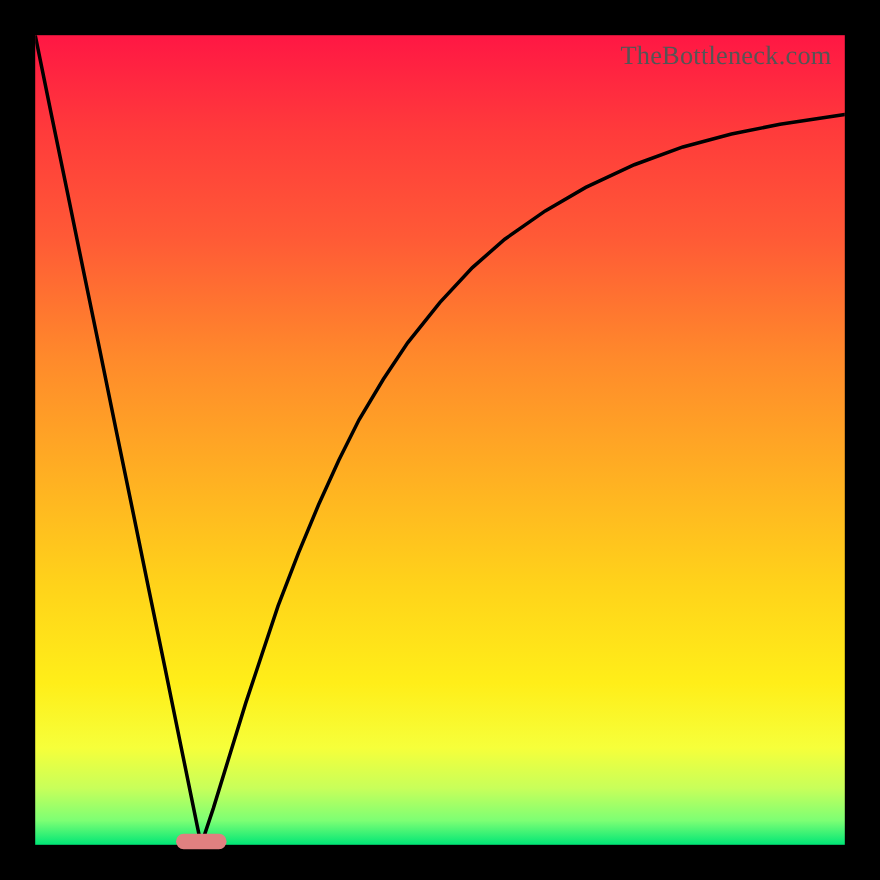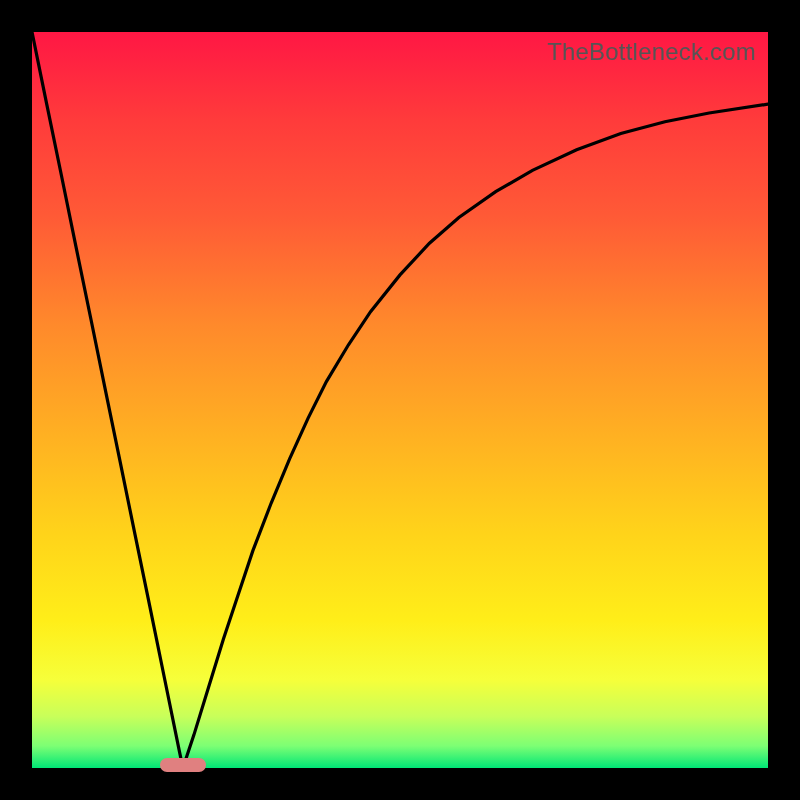--- a/index.html
+++ b/index.html
@@ -9,20 +9,21 @@
     height: 800px;
     overflow: hidden;
     background: #000;
     font-family: Arial, Helvetica, sans-serif;
   }
   .frame {
     position: relative;
     width: 800px;
     height: 800px;
     background: #000;
+    font-family: Liberation Serif, serif;
   }
   .plot {
     position: absolute;
     left: 32px;
     top: 32px;
     width: 736px;
     height: 736px;
     background: linear-gradient(
       to bottom,
       #ff1744 0%,

